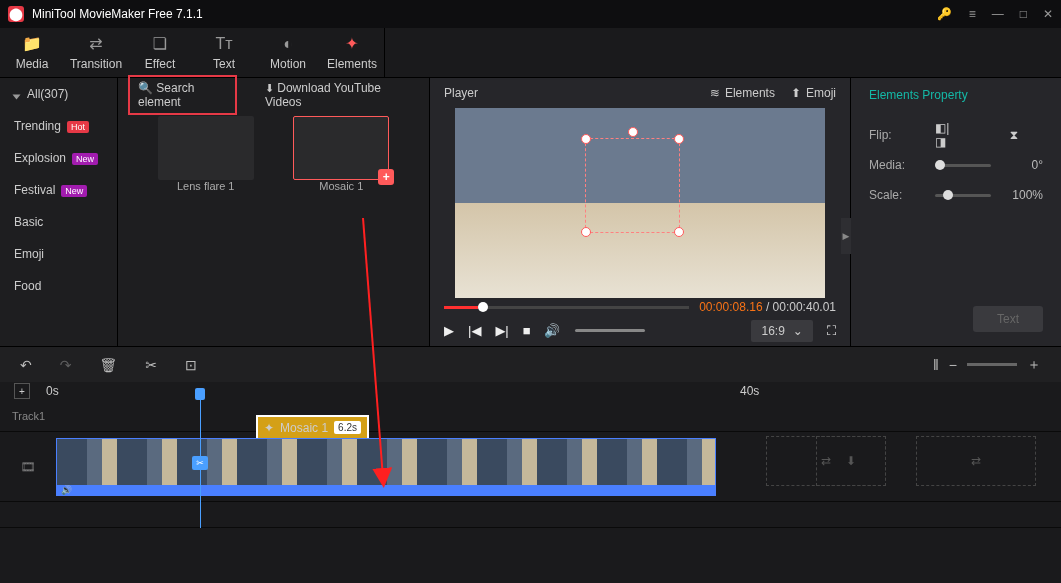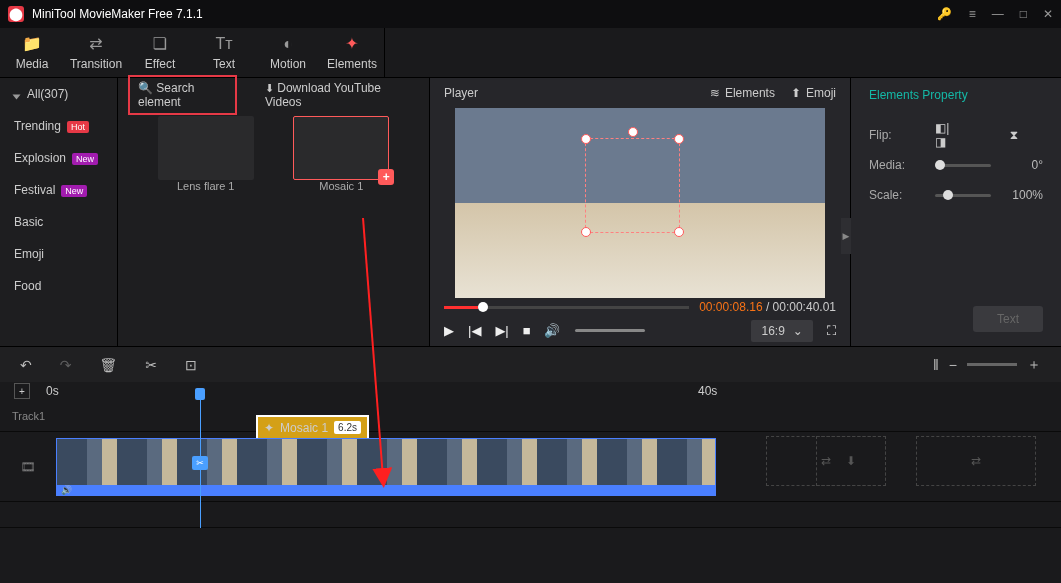--- a/index.html
+++ b/index.html
@@ -60,21 +60,21 @@
 .slider{flex:1;height:3px;background:#555;position:relative;border-radius:2px}
 .slider-knob{position:absolute;width:10px;height:10px;border-radius:50%;background:#ddd;top:-4px}
 .prop-val{width:36px;text-align:right;color:#bbb}
 .flip-ico{width:18px;height:14px;color:#ccc;display:inline-flex;align-items:center;justify-content:center;cursor:pointer}
 .reset{position:absolute;right:18px;bottom:14px;background:#3a3a3e;color:#666;padding:6px 24px;border-radius:3px}
 .tl-tools{height:36px;background:#202022;display:flex;align-items:center;padding:0 20px;gap:28px;border-top:1px solid #000}
 .tl-tools .ico{color:#bbb;cursor:pointer;font-size:14px}
 .tl-right{margin-left:auto;display:flex;align-items:center;gap:10px}
 .zoom-bar{width:50px;height:3px;background:#666}
 .ruler{height:18px;background:#1a1a1c;display:flex;align-items:center;padding-left:46px;position:relative;font-size:10px;color:#777}
-.ruler .t40{position:absolute;left:698px}
+.ruler .t40{position:absolute;left:740px}
 .addtrack{position:absolute;left:14px;width:16px;height:16px;border:1px solid #555;display:flex;align-items:center;justify-content:center;font-size:10px}
 .tracks{background:#1a1a1c;position:relative}
 .track{height:32px;display:flex;align-items:center;border-bottom:1px solid #0a0a0a}
 .track-lbl{width:56px;padding-left:12px;color:#888;font-size:11px}
 .clip-mosaic{position:absolute;left:200px;top:-1px;height:26px;background:#d4a017;border:2px solid #fff;display:flex;align-items:center;padding:0 6px;gap:6px;color:#222}
 .clip-dur{background:#fff;color:#333;padding:1px 4px;font-size:10px;border-radius:2px}
 .video-track{height:70px;display:flex;border-bottom:1px solid #0a0a0a}
 .vt-head{width:56px;display:flex;align-items:center;justify-content:center}
 .vt-body{flex:1;position:relative;display:flex;align-items:center}
 .vclip{height:58px;background:repeating-linear-gradient(90deg,#3a4a5f 0,#3a4a5f 30px,#5a6a7f 30px,#5a6a7f 45px,#c5b89a 45px,#c5b89a 60px);width:660px;border:1px solid #4a7fff;position:relative}

